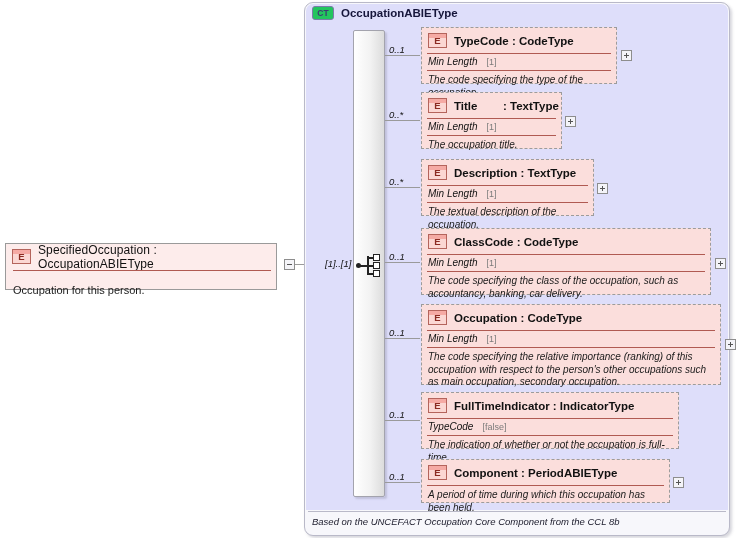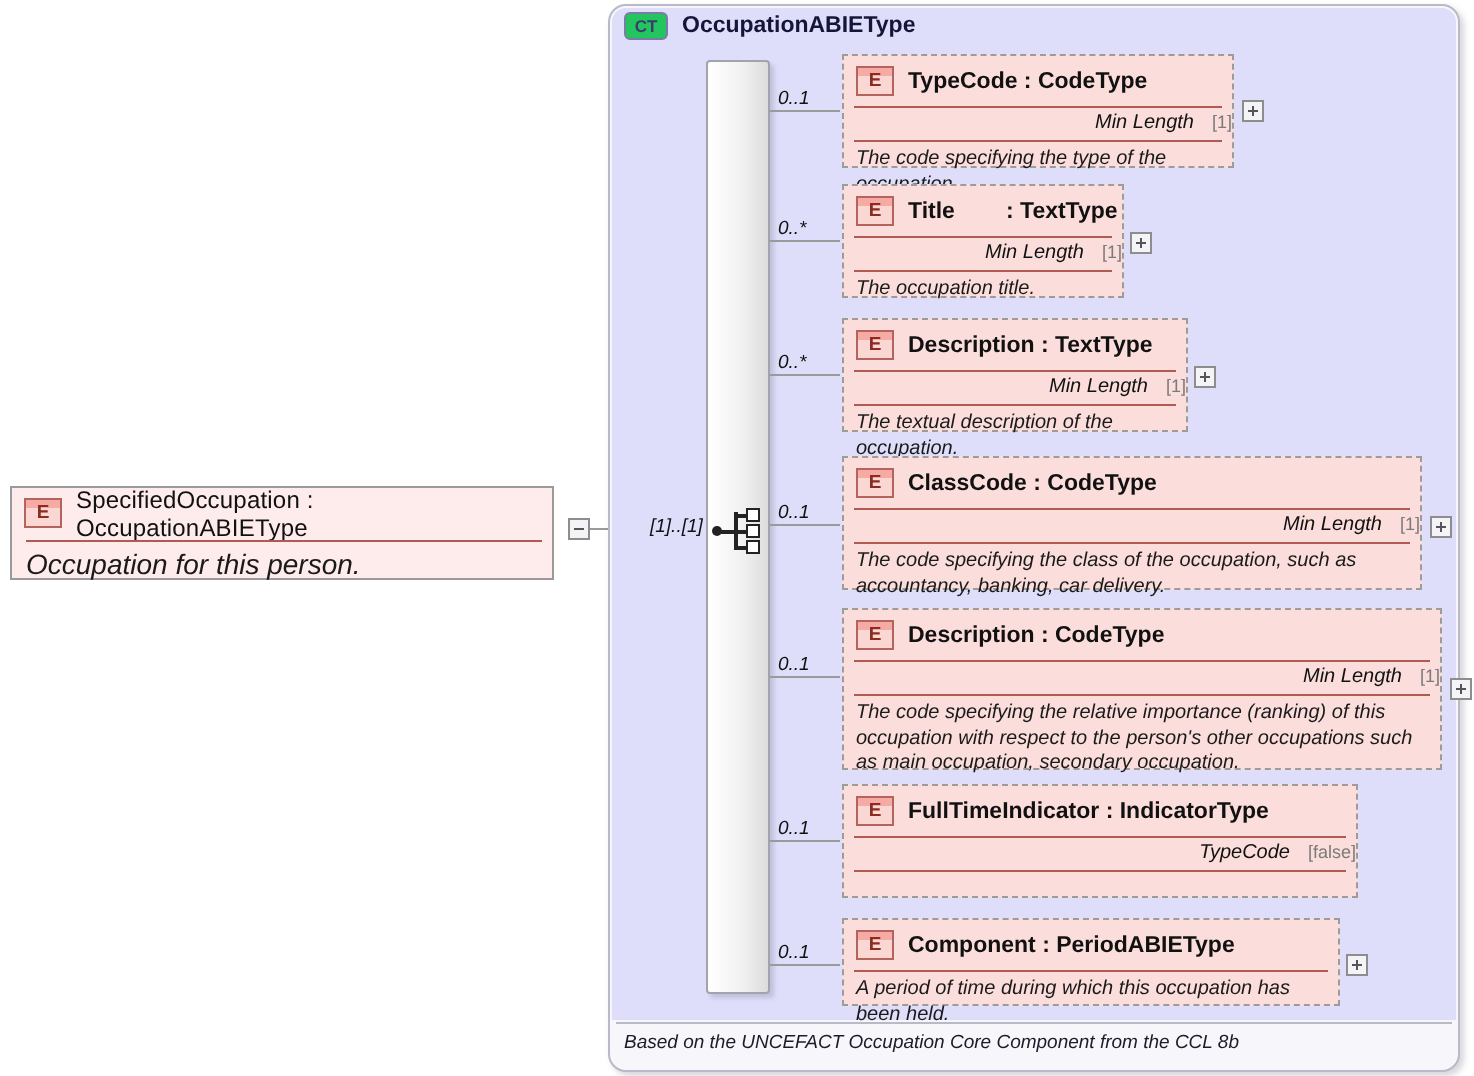--- a/index.html
+++ b/index.html
@@ -20,22 +20,22 @@
     box-sizing:border-box;
   }
   .root-head{
     height:25px;display:flex;align-items:center;padding-left:6px;
     box-sizing:border-box;
   }
   .root-sep{
     position:absolute;left:7px;top:26px;width:258px;height:1px;background:#b05a52;
   }
   .root-doc{
-    position:absolute;left:7px;top:30px;width:262px;
-    font-style:italic;font-size:14px;color:#1a1a1a;
+    position:absolute;left:7px;top:40px;width:262px;
+    font-size:11px;color:#1a1a1a;
   }
   .e-icon{
     width:19px;height:15px;border:1px solid #b4645c;
     background:linear-gradient(to bottom,#f5aaa4 0 4px,#fbd7d3 4px 100%);
     display:inline-flex;align-items:center;justify-content:center;
     font-size:9.5px;font-weight:bold;color:#8b2b22;margin-right:7px;
     box-sizing:border-box;flex:none;
   }
   .root-title{font-size:12px;font-weight:normal;color:#111;letter-spacing:.1px;}
 
@@ -110,21 +110,21 @@
     border:1px dashed #9c9c9c;
     box-sizing:border-box;
   }
   .ebox-head{
     height:25px;display:flex;align-items:center;padding-left:6px;box-sizing:border-box;
   }
   .ename{font-size:11.5px;font-weight:bold;color:#111;white-space:pre;}
   .hr{height:1px;background:#b05a52;margin:0 5px;}
   .facet{
     display:flex;align-items:baseline;gap:9px;padding:2px 0 3px 6px;
-    font-size:10px;font-style:italic;color:#111;justify-content:flex-end;
+    font-size:10px;font-style:italic;color:#111;
   }
   .facet .fv{font-style:normal;font-size:9px;color:#7b7b7b;}
   .edoc{
     padding:3px 7px 4px 6px;font-size:10px;font-style:italic;color:#1a1a1a;line-height:1.25;
   }
   .plus{
     position:absolute;width:11px;height:11px;border:1px solid #8d8d8d;
     background:#f4f4f8;box-sizing:border-box;
   }
   .plus:before{content:"";position:absolute;left:2px;top:4px;width:5px;height:1px;background:#555;}
@@ -234,21 +234,21 @@
     <div class="hr"></div>
     <div class="edoc">The code specifying the class of the occupation, such as accountancy, banking, car delivery.</div>
   </div>
   <div class="plus" style="left:715px;top:258px;"></div>
 
   <div class="elbow" style="left:385px;top:338px;width:35px;height:1px;"></div>
   <div class="card" style="left:389px;top:327px;">0..1</div>
   <div class="ebox" style="left:421px;top:304px;width:300px;height:81px;">
     <div class="ebox-head">
       <span class="e-icon">E</span>
-      <span class="ename">Description : CodeType</span>
+      <span class="ename">Occupation : CodeType</span>
     </div>
     <div class="hr"></div>
     <div class="facet">
       <span>Min Length</span>
       <span class="fv">[1]</span>
     </div>
     <div class="hr"></div>
     <div class="edoc">The code specifying the relative importance (ranking) of this occupation with respect to the person's other occupations such as main occupation, secondary occupation.</div>
   </div>
   <div class="plus" style="left:725px;top:339px;"></div>
@@ -259,20 +259,21 @@
     <div class="ebox-head">
       <span class="e-icon">E</span>
       <span class="ename">FullTimeIndicator : IndicatorType</span>
     </div>
     <div class="hr"></div>
     <div class="facet">
       <span>TypeCode</span>
       <span class="fv">[false]</span>
     </div>
     <div class="hr"></div>
+    <div class="edoc">The indication of whether or not the occupation is full-time.</div>
   </div>
 
   <div class="elbow" style="left:385px;top:482px;width:35px;height:1px;"></div>
   <div class="card" style="left:389px;top:471px;">0..1</div>
   <div class="ebox" style="left:421px;top:459px;width:249px;height:44px;">
     <div class="ebox-head">
       <span class="e-icon">E</span>
       <span class="ename">Component : PeriodABIEType</span>
     </div>
     <div class="hr"></div>

